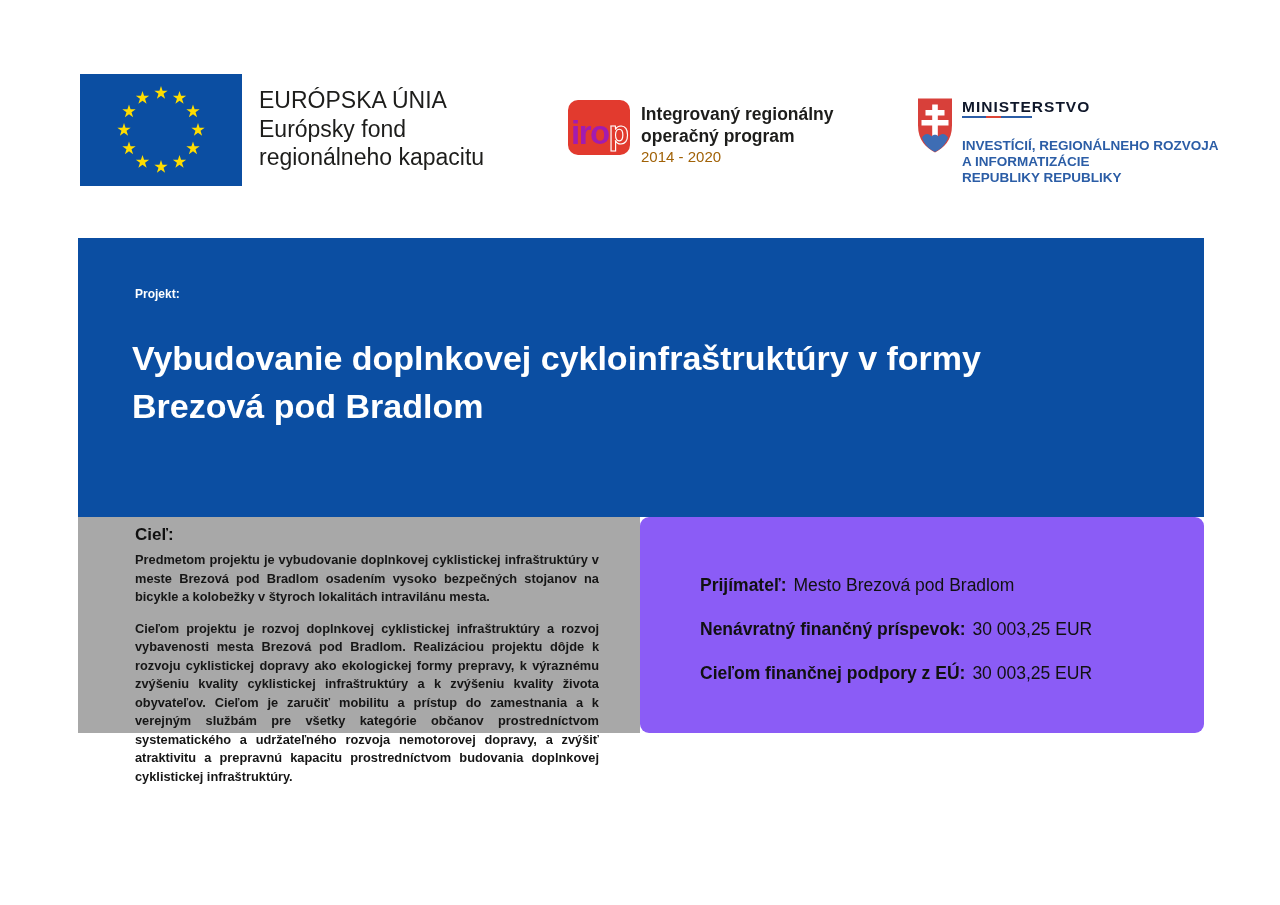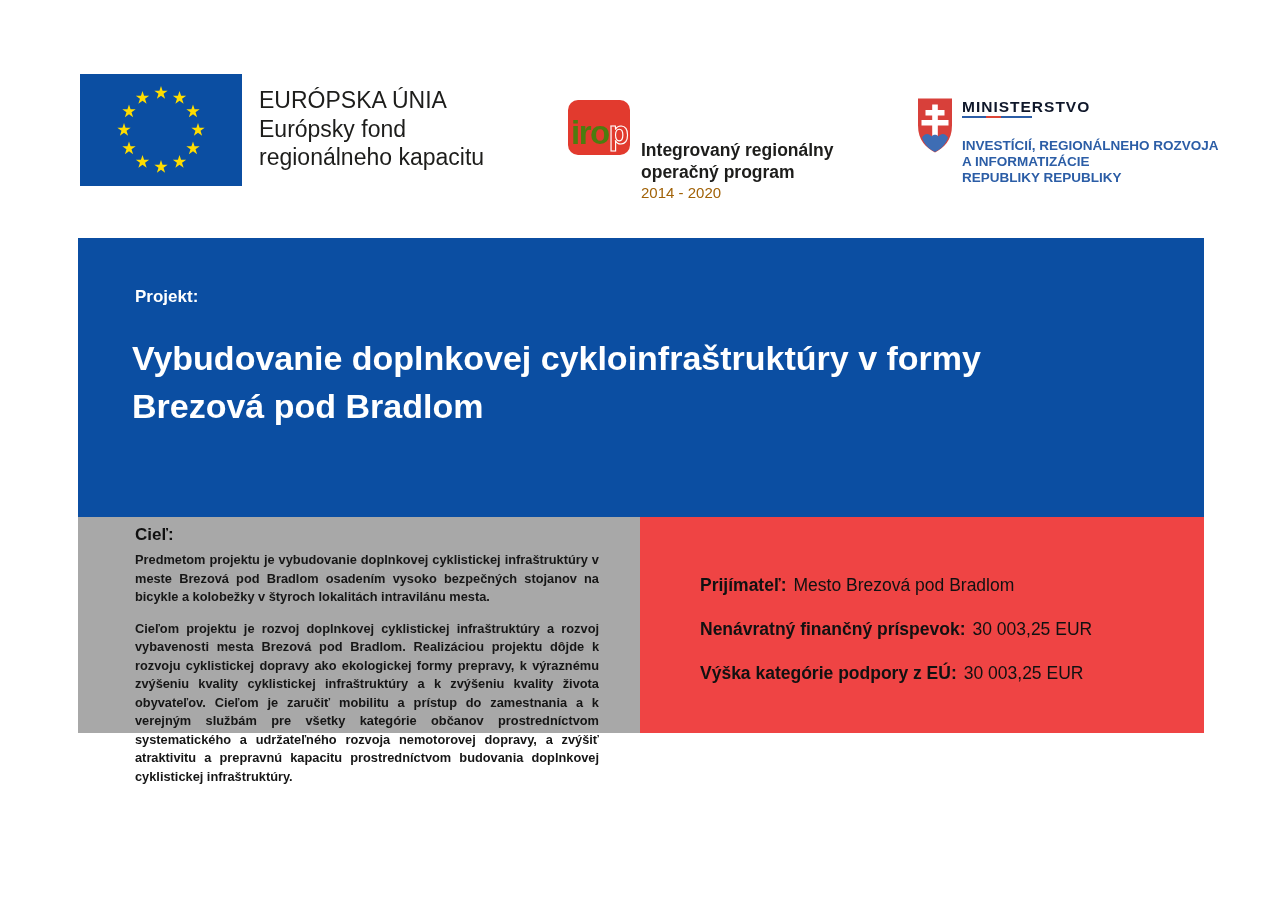--- a/index.html
+++ b/index.html
@@ -6,43 +6,43 @@
   .page{
     position:relative;width:1280px;height:905px;background:#ffffff;overflow:hidden;
     font-family:"Liberation Sans",sans-serif;color:#1a1a1a;
   }
   
   .eu-flag{position:absolute;left:80px;top:74px;width:162px;height:112px;}
   .eu-text{position:absolute;left:259px;top:86px;font-size:23px;line-height:28.5px;color:#1d1d1b;white-space:nowrap;}
   .irop-mark{position:absolute;left:568px;top:100px;width:62px;height:55px;}
   .irop-rect{position:absolute;left:0;top:0;width:62px;height:55px;background:#e23a2e;border-radius:10px;}
   .irop-word{position:absolute;left:3px;top:16px;font-weight:bold;font-size:33px;letter-spacing:-1.5px;line-height:1;white-space:nowrap;}
-  .irop-word .w1{color:#4d7c0f;margin-top:29px;}
+  .irop-word .w1{color:#a21caf;margin-top:29px;}
   .irop-word .w2{color:#e23a2e;-webkit-text-stroke:1.1px #ffffff;}
-  .irop-text{position:absolute;left:641px;top:103px;margin-top:36px;}
+  .irop-text{position:absolute;left:641px;top:103px;}
   .irop-line{font-weight:bold;font-size:17.5px;line-height:22px;color:#1d1d1b;white-space:nowrap;}
   .irop-period{font-size:15px;line-height:20px;color:#a16207;white-space:nowrap;}
   .ministry-shield{position:absolute;left:915px;top:97px;width:40px;height:58px;}
   .ministry-text{position:absolute;left:962px;top:99px;}
   .ministry-title{font-weight:bold;font-size:15.5px;letter-spacing:1px;color:#0f172a;line-height:15px;white-space:nowrap;}
   .ministry-rule{width:70px;height:2px;margin-top:2px;
     background:linear-gradient(90deg,#2b5da6 0%,#2b5da6 34%,#dc4437 34%,#dc4437 56%,#2b5da6 56%,#2b5da6 100%);}
   .ministry-lines{margin-top:20px;font-weight:bold;font-size:13.5px;line-height:16px;color:#2b5da6;white-space:nowrap;}
   
   .banner{position:absolute;left:78px;top:238px;width:1126px;height:279px;background:#0b4ea2;color:#ffffff;}
-  .banner-label{position:absolute;left:57px;top:49px;font-weight:bold;font-size:17px;}
+  .banner-label{position:absolute;left:57px;top:49px;font-weight:bold;font-size:12px;}
   .banner-title{position:absolute;left:54px;top:96px;font-weight:bold;font-size:34px;line-height:48px;white-space:nowrap;}
   
   .goal-box{position:absolute;left:78px;top:517px;width:562px;height:216px;background:#a8a8a8;box-sizing:border-box;
     padding:8px 25px 0 57px;}
   .goal-heading{font-weight:bold;font-size:17px;color:#111;}
   .goal-par{margin:6px 16px 0 0;font-weight:bold;font-size:12.8px;line-height:18.5px;text-align:justify;color:#161616;}
   .goal-par + .goal-par{margin-top:13px;}
-  .details-box{position:absolute;left:640px;top:517px;width:564px;height:216px;background:#ef4444;box-sizing:border-box;
-    padding:58px 30px 0 60px;}
+  .details-box{position:absolute;left:640px;top:517px;width:564px;height:216px;background:#8b5cf6;box-sizing:border-box;
+    padding:58px 30px 0 60px;border-radius:9px;}
   .details-row{margin:0 0 23px 0;font-size:17.5px;white-space:nowrap;}
   .details-label{font-weight:bold;color:#111;}
   .details-value{font-weight:normal;color:#111;margin-left:7px;}
 </style>
 </head>
 <body>
 
 <div class="page">
 
   <svg class="eu-flag" viewBox="0 0 162 112" xmlns="http://www.w3.org/2000/svg">
@@ -111,17 +111,17 @@
   </div>
 
   <div class="details-box">
     <div class="details-row">
       <span class="details-label">Prijímateľ:</span><span class="details-value">Mesto Brezová pod Bradlom</span>
     </div>
     <div class="details-row">
       <span class="details-label">Nenávratný finančný príspevok:</span><span class="details-value">30 003,25 EUR</span>
     </div>
     <div class="details-row">
-      <span class="details-label">Výška kategórie podpory z EÚ:</span><span class="details-value">30 003,25 EUR</span>
+      <span class="details-label">Cieľom finančnej podpory z EÚ:</span><span class="details-value">30 003,25 EUR</span>
     </div>
   </div>
 
 </div>
 
 </body></html>

